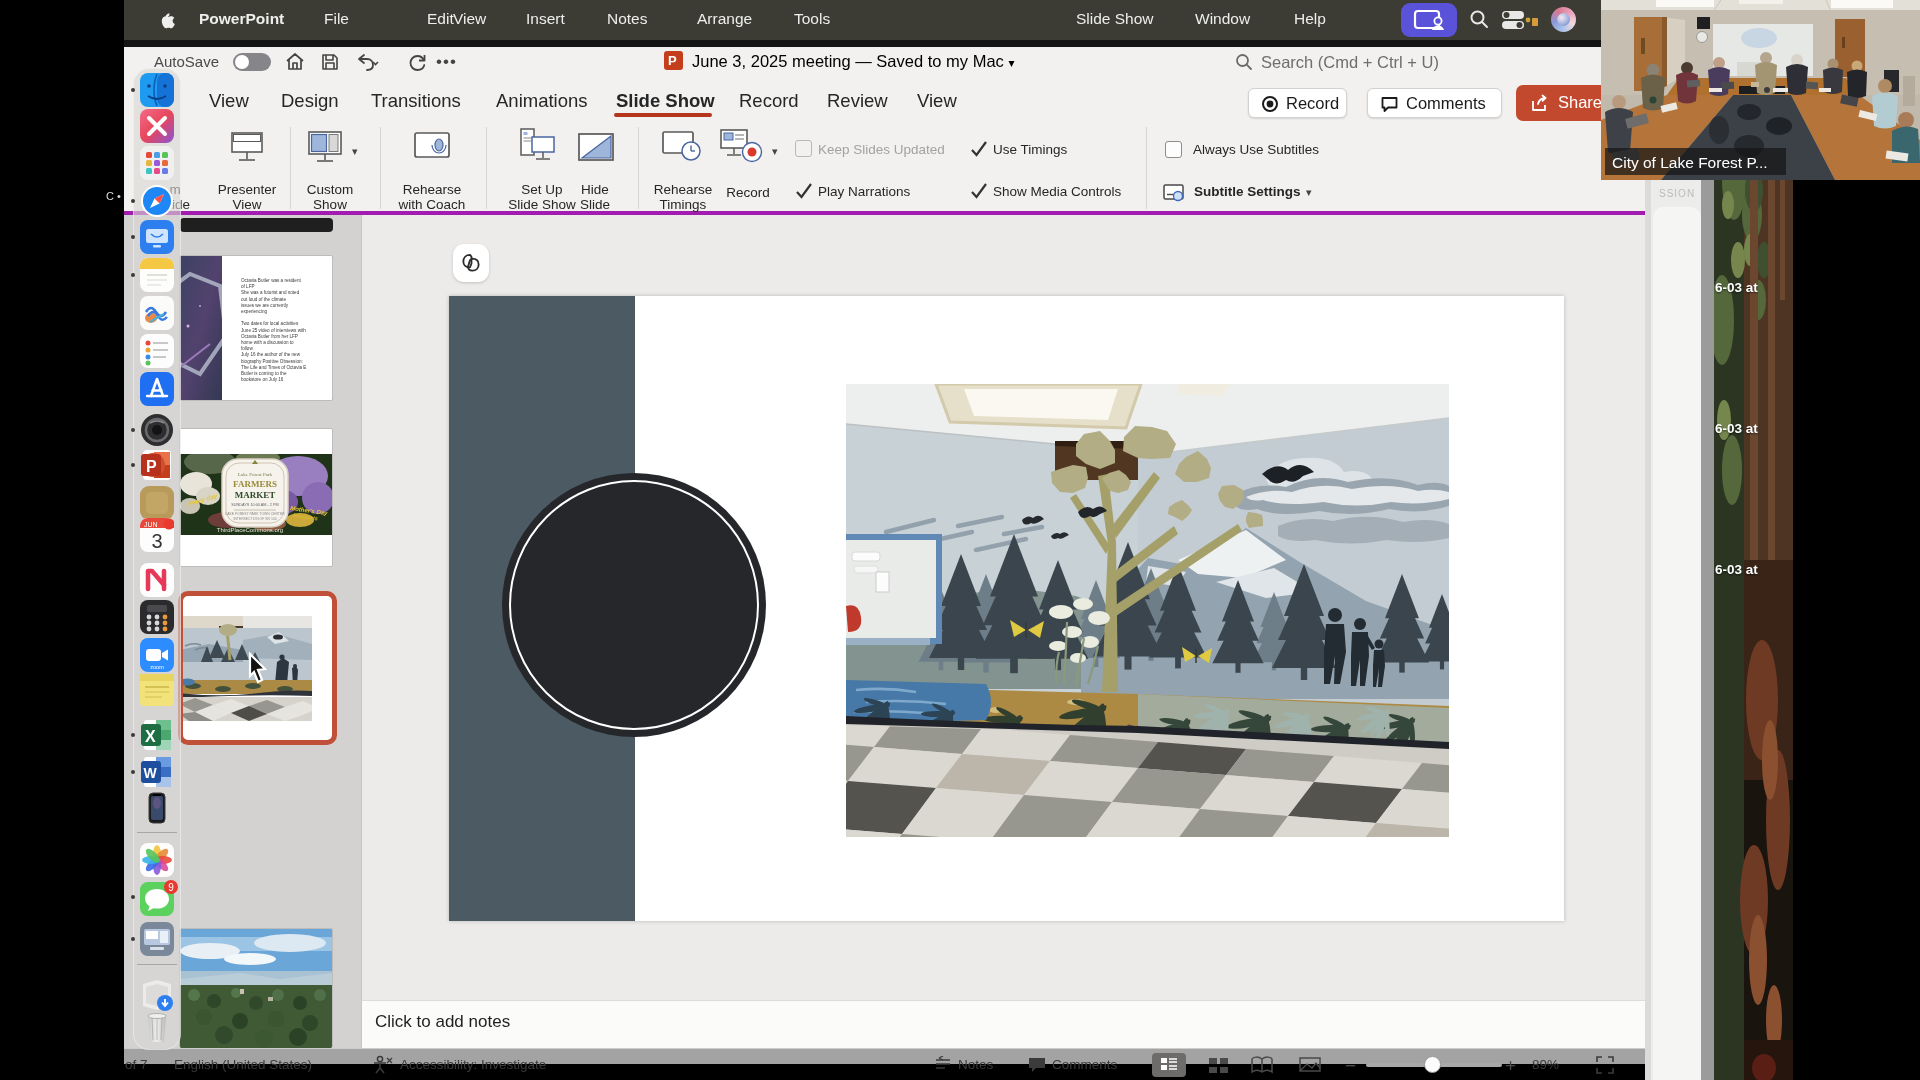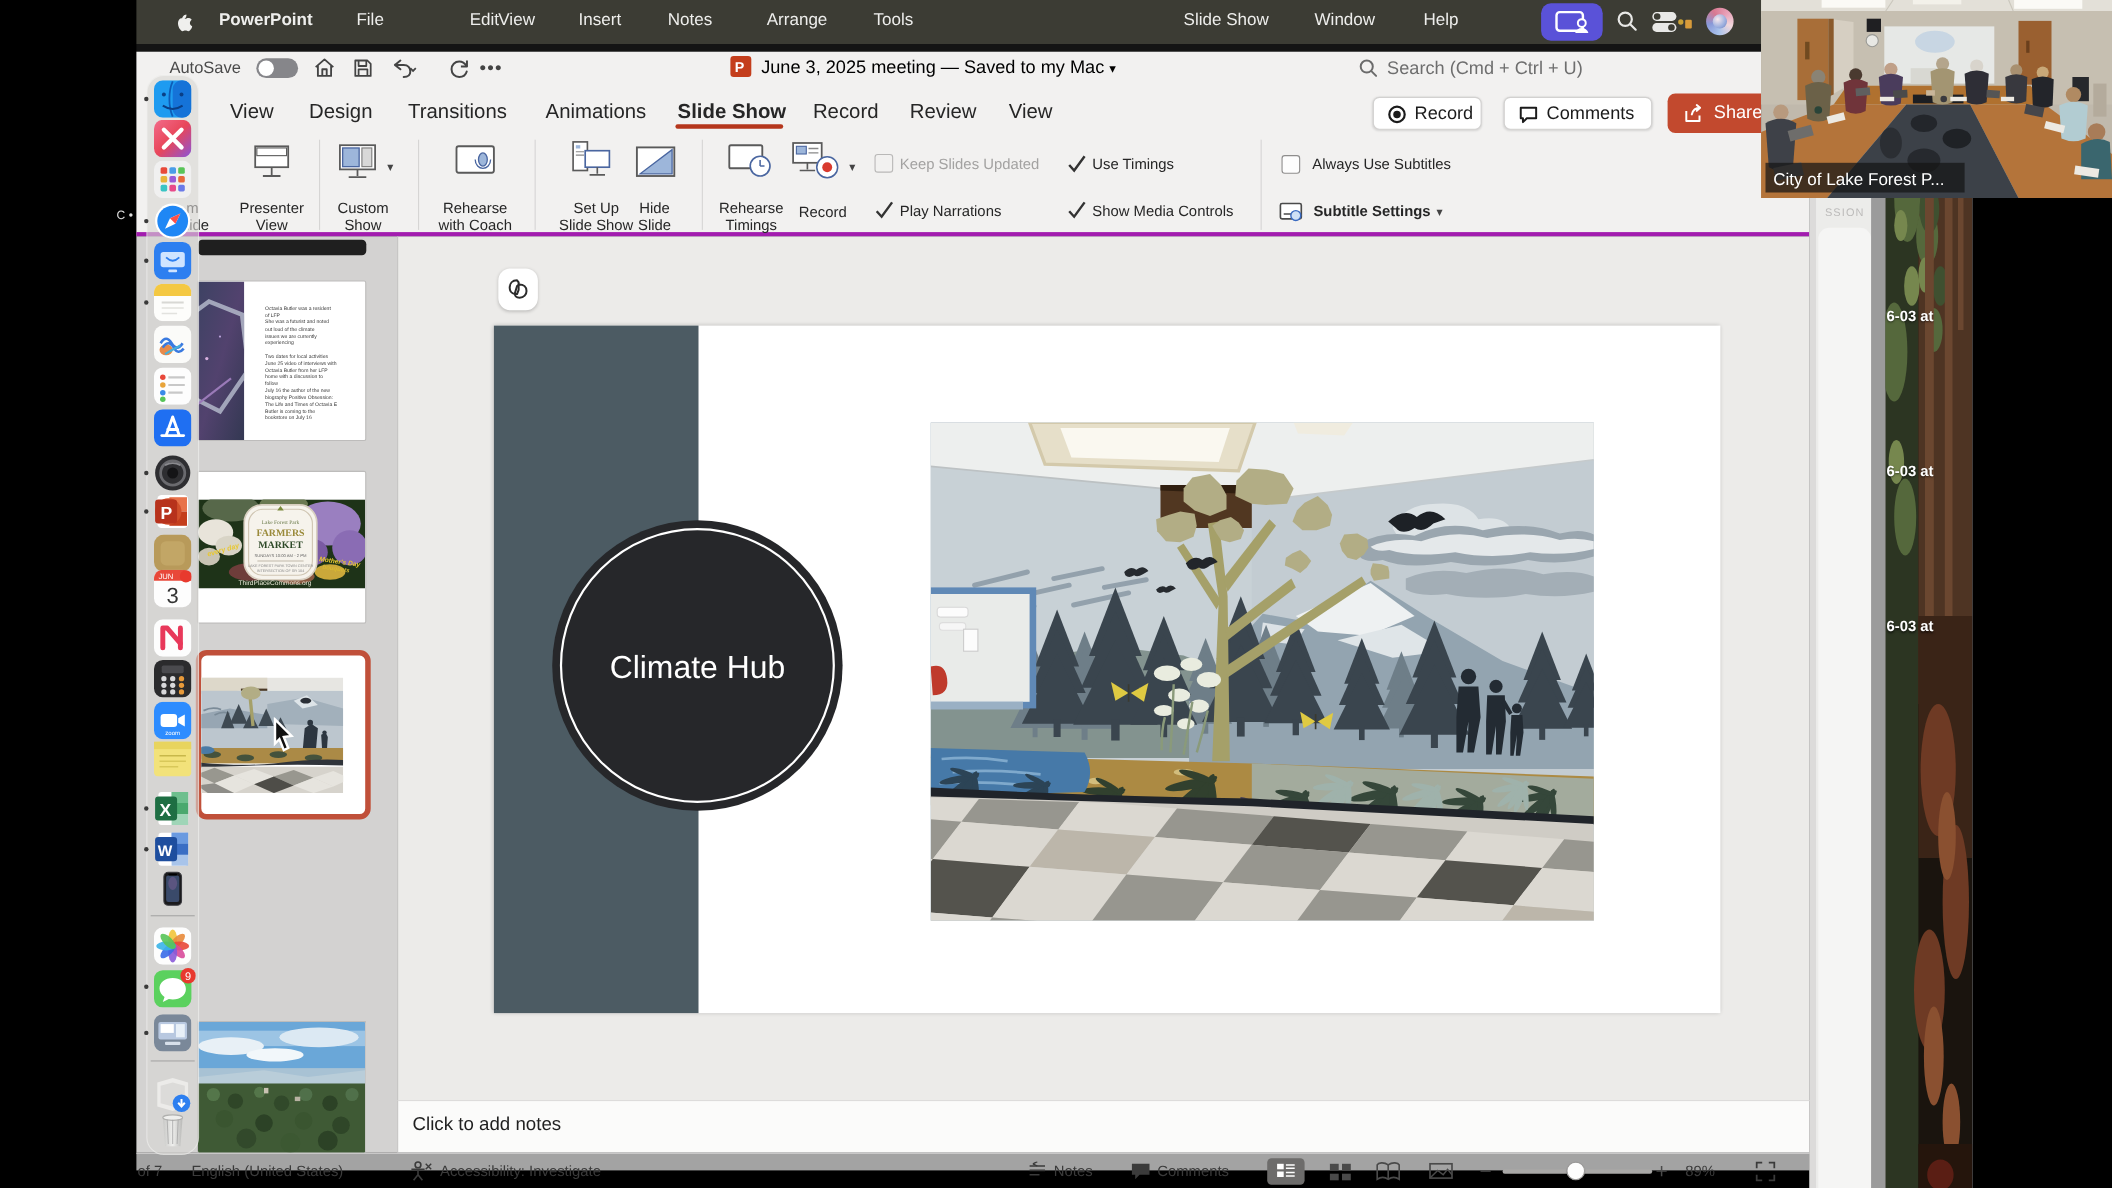--- a/index.html
+++ b/index.html
@@ -393,21 +393,20 @@
     <svg class="abs" style="left:7px;top:8px;" width="22" height="22" viewBox="0 0 23 23">
       <path d="M10.5 3 C6 3 3.5 6 3.5 10 C3.5 13.5 6 16 9.5 16 L10.5 16 L12 12 L12 5 Z" fill="none" stroke="#2b2b2b" stroke-width="1.9" stroke-linejoin="round"></path>
       <path d="M12.5 7 C17 7 19.5 9.5 19.5 13 C19.5 16.5 17 19.5 13 19.5 C9.5 19.5 8 17.5 8.5 15 L10.5 8.5 Z" fill="none" stroke="#2b2b2b" stroke-width="1.9" stroke-linejoin="round"></path>
     </svg>
   </div>
 
   <div class="abs" style="left:449px;top:296px;width:1115px;height:625px;background:#fff;box-shadow:0 0 4px rgba(0,0,0,.22);">
     <div class="abs" style="left:0;top:0;width:186px;height:625px;background:#4c5b63;"></div>
     <div class="abs" style="left:53px;top:177px;width:264px;height:264px;border-radius:50%;background:#26272a;"></div>
     <div class="abs" style="left:60px;top:184px;width:250px;height:250px;border-radius:50%;border:2.5px solid #fff;background:#26272a;"></div>
-    <div class="abs" style="left:51px;top:295px;width:268px;text-align:center;color:#fff;font-size:29px;">Climate Hub</div>
   </div>
 
   <div class="abs" style="left:846px;top:384px;width:603px;height:453px;background:#c6cfd4;overflow:hidden;">
     <svg width="603" height="453" viewBox="0 0 603 453">
       <defs>
         <g id="fern">
           <ellipse rx="15" ry="2.8" transform="rotate(-38) translate(-11 0)"></ellipse>
           <ellipse rx="13" ry="2.6" transform="rotate(-70) translate(-9 0)"></ellipse>
           <ellipse rx="14" ry="2.6" transform="rotate(-10) translate(-11 0)"></ellipse>
           <ellipse rx="12" ry="2.4" transform="rotate(-55) translate(-10 0)"></ellipse>

